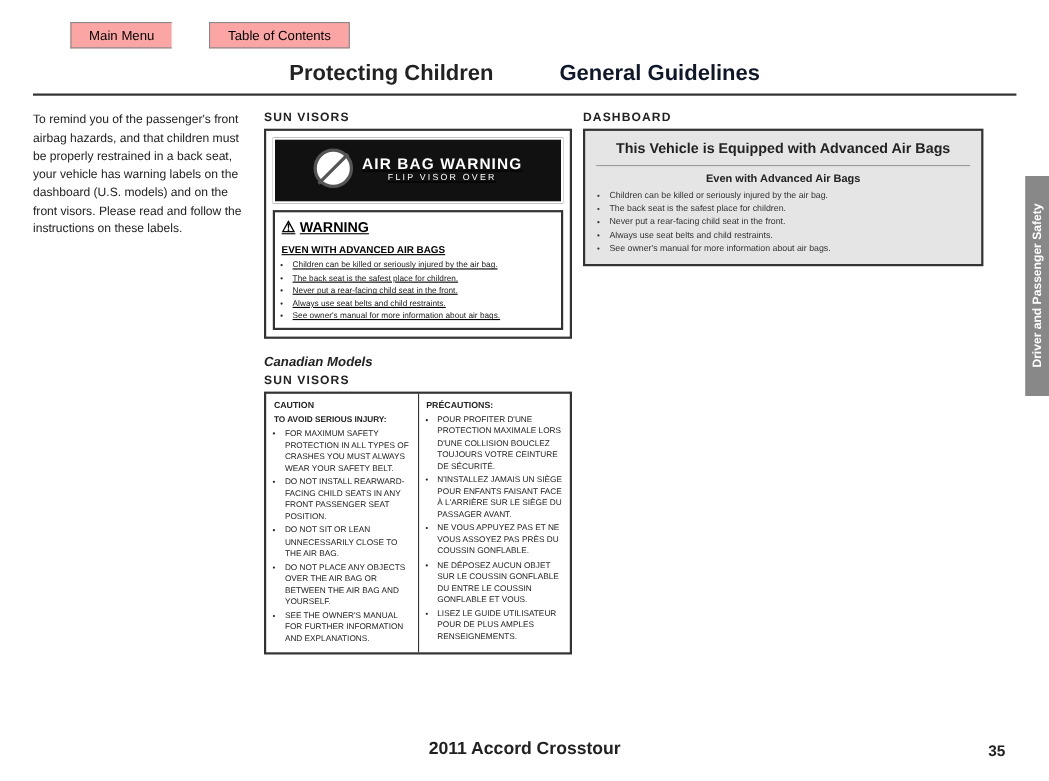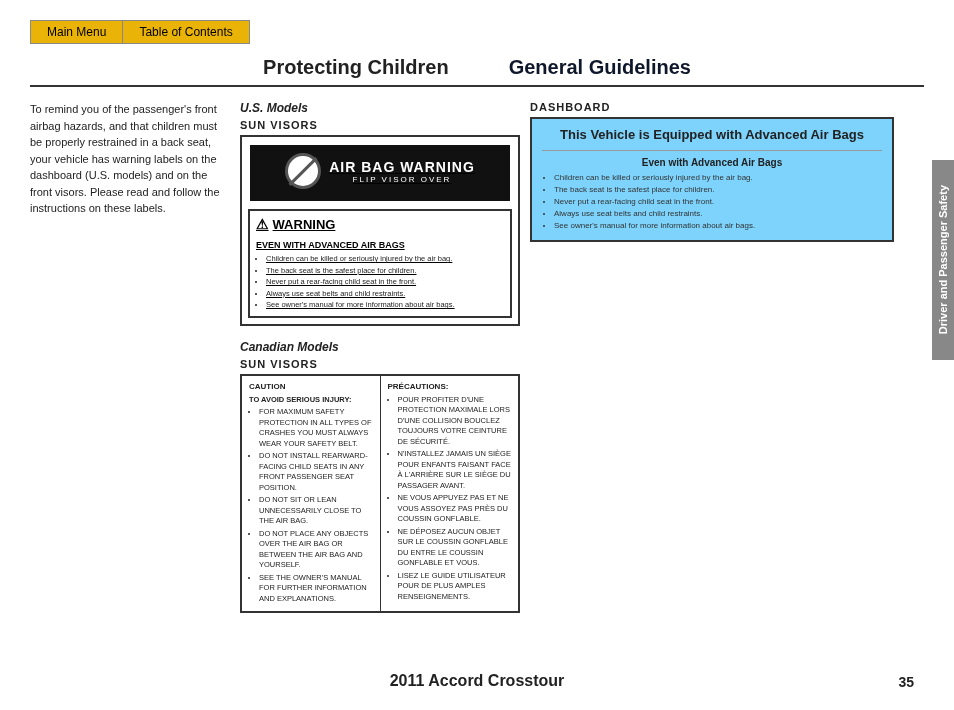--- a/index.html
+++ b/index.html
@@ -24,21 +24,22 @@
     .top-nav {
       display: flex;
       gap: 0;
       margin-bottom: 12px;
     }
     .nav-btn {
       border: 1px solid #888;
       padding: 4px 16px;
       font-size: 12px;
       cursor: pointer;
-      background: #eab308;
+      background: #fca5a5;
+      margin-left: 34px;
     }
     .nav-btn:first-child {
       border-right: none;
     }
 
     
     .title-bar {
       display: flex;
       justify-content: center;
       align-items: flex-start;
@@ -188,21 +189,21 @@
     .dashboard-label {
       font-weight: bold;
       font-size: 11px;
       letter-spacing: 1px;
       margin-bottom: 4px;
       color: #222;
     }
     .dashboard-box {
       border: 2px solid #333;
       padding: 8px 10px;
-      background: #7dd3fc;
+      background: #e5e5e5;
     }
     .dashboard-main-text {
       font-size: 13px;
       font-weight: bold;
       color: #222;
       text-align: center;
       margin-bottom: 4px;
       line-height: 1.3;
     }
     .dashboard-divider {
@@ -338,21 +339,20 @@
   </div>
 
   <div class="main-content">
 
     <div class="left-col">
       <p>To remind you of the passenger's front airbag hazards, and that children must be properly restrained in a back seat, your vehicle has warning labels on the dashboard (U.S. models) and on the front visors. Please read and follow the instructions on these labels.</p>
     </div>
 
     <div class="mid-col">
 
-      <div class="section-title">U.S. Models</div>
       <div class="subsection-title">SUN VISORS</div>
 
       <div class="warning-box-outer">
         <div class="airbag-warning-box">
           <div style="display:flex; align-items:center; justify-content:center; gap:8px; margin-bottom:4px;">
             <div class="no-icon">
               <span class="no-icon-inner"></span>
             </div>
             <div>
               <span class="airbag-title">AIR BAG WARNING</span>

